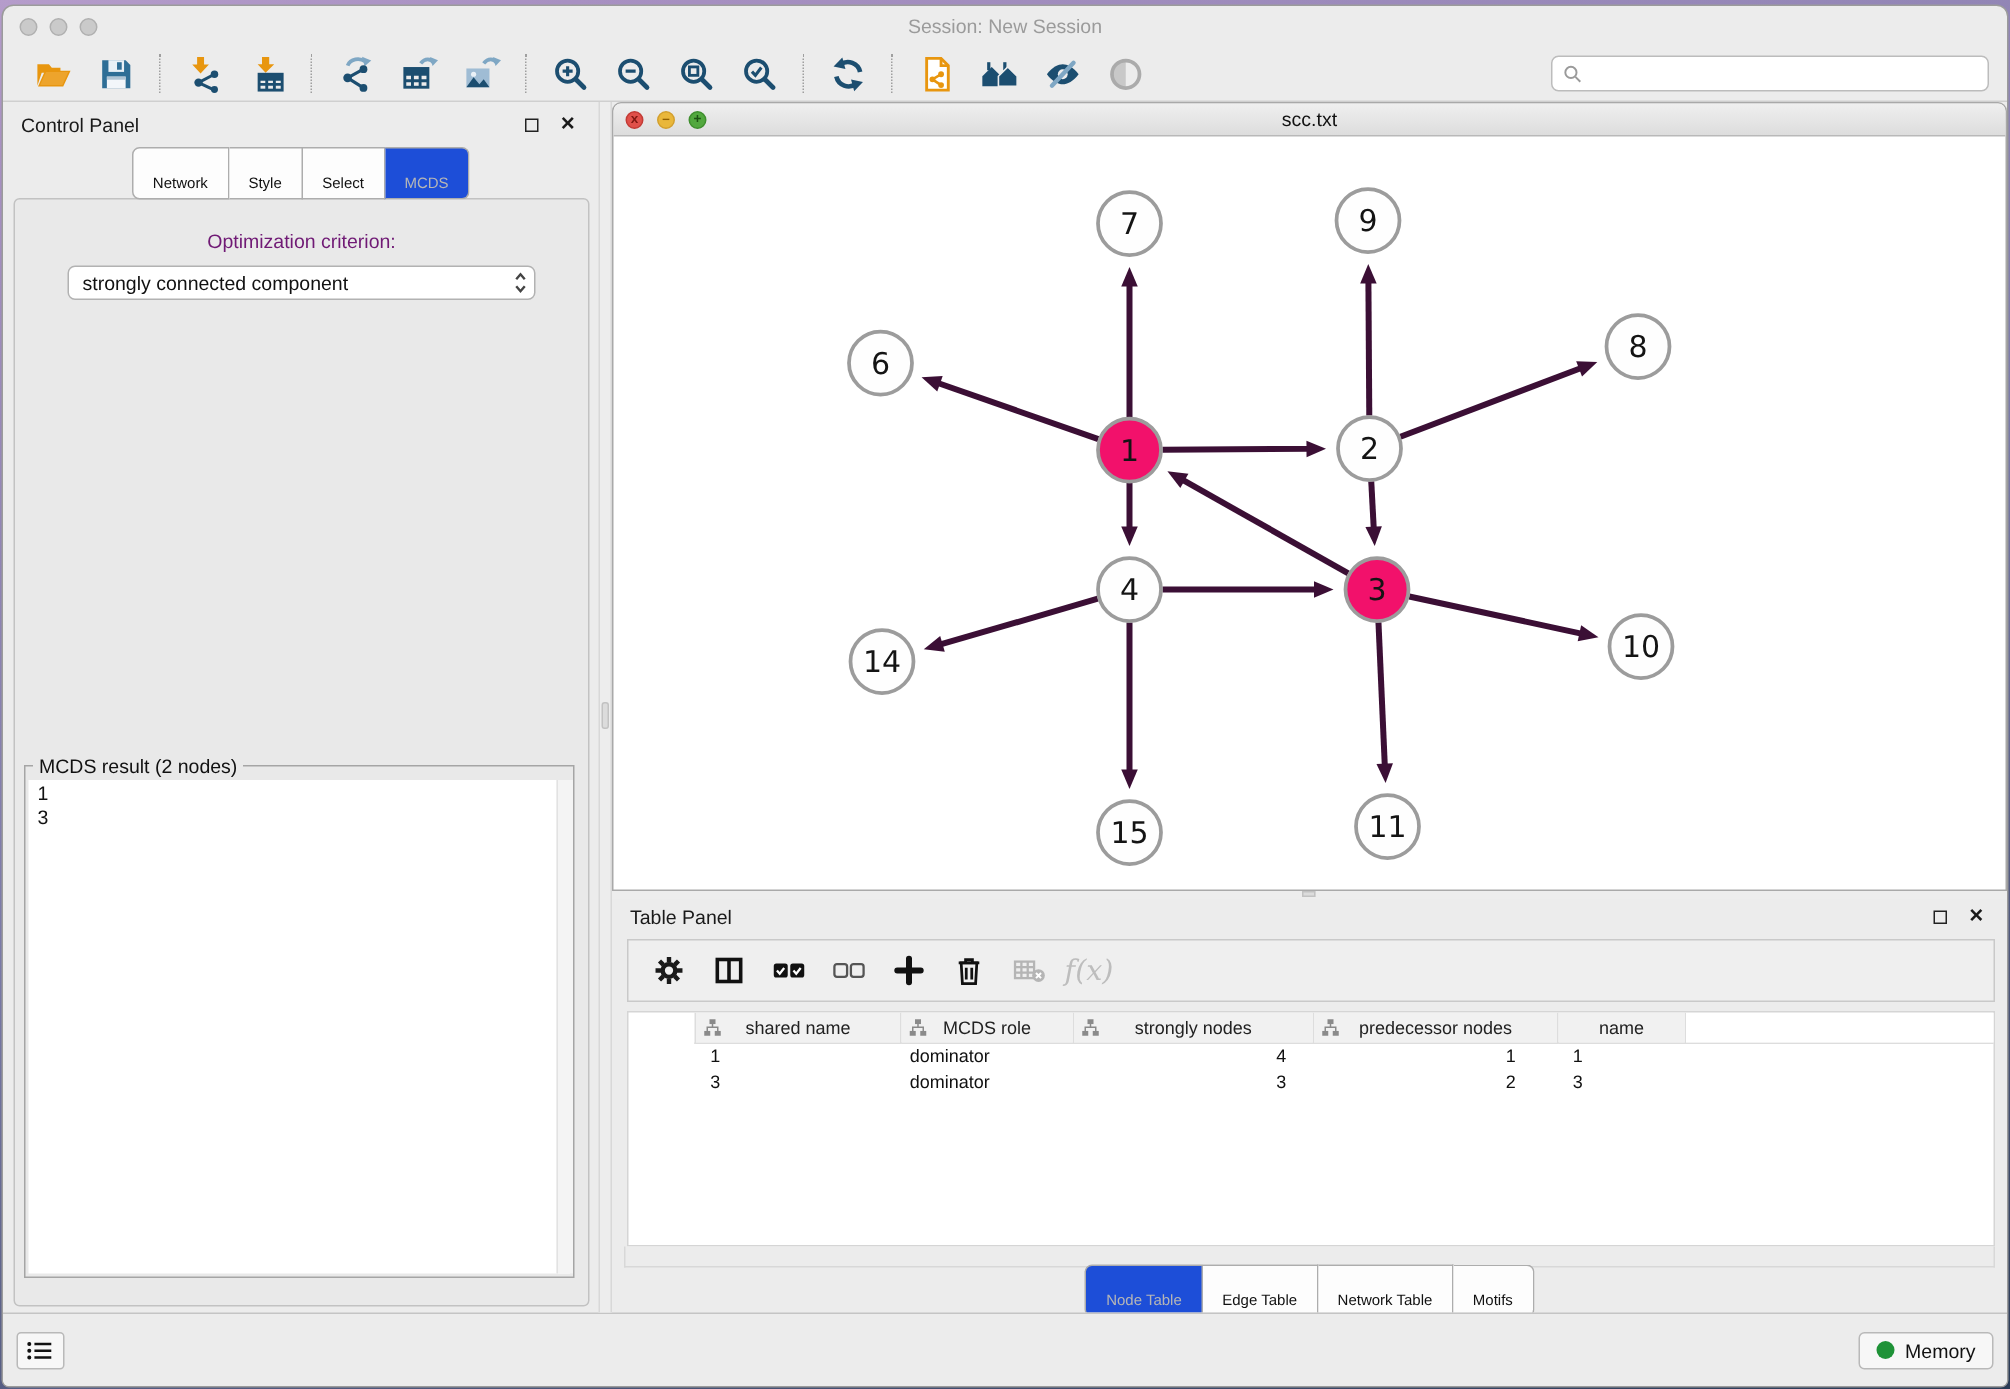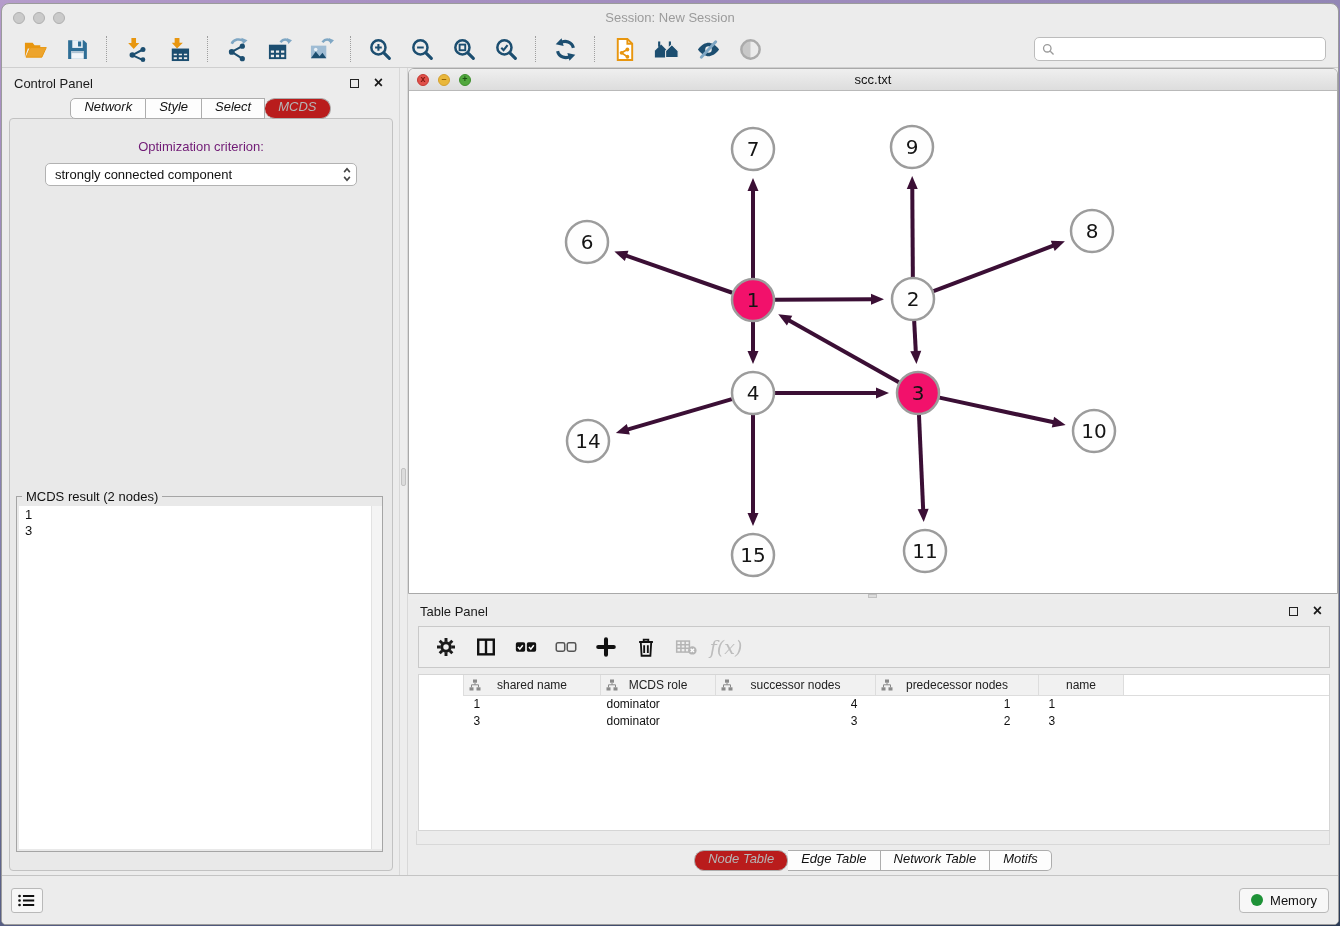--- a/index.html
+++ b/index.html
@@ -36,24 +36,24 @@
   .vdivider .grip { position:absolute; top:400px; left:1px; width:5px; height:18px; background:#DCDCDC; border:1px solid #C2C2C2; border-radius:2px; }
   .right { flex:1; display:flex; flex-direction:column; min-width:0; }
   
   .panel-header { height:30px; flex:none; display:flex; align-items:center; padding:0 12px; font-size:13px; color:#1A1A1A; }
   .ph-spacer { flex:1; }
   .win-btn { width:17px; height:16px; display:flex; align-items:center; justify-content:center; margin-left:7px; cursor:pointer; }
   .float-icon { width:9px; height:9px; border:1.5px solid #222; background:transparent; }
   .close-icon { font-size:16px; font-weight:bold; color:#1A1A1A; line-height:1; }
   
   .cp-tabs { display:flex; justify-content:center; position:relative; z-index:2; margin-bottom:-1px; flex:none; }
-  .seg-tab { font-size:13px; padding:0 13px 4px; background:#FDFDFD; border:1px solid #ADADAD; border-left-width:0; color:#111; cursor:pointer; white-space:nowrap;font-style:italic; }
+  .seg-tab { font-size:10px; padding:18px 13px 4px; background:#FDFDFD; border:1px solid #ADADAD; border-left-width:0; color:#111; cursor:pointer; white-space:nowrap; }
   .seg-tab:first-child { border-left-width:1px; border-radius:5px 0 0 5px; }
   .seg-tab:last-child { border-radius:0 5px 5px 0; }
-  .seg-tab.active { background:#b91c1c; color:#B6B6B6;border-radius:10px; }
+  .seg-tab.active { background:#1d4ed8; color:#B6B6B6; }
   .cp-content { flex:1; margin:0 6px 4px 7px; border:1px solid #C2C2C2; border-radius:4px; background:#E9E9E9; position:relative; padding-top:20px; }
   .opt-label { text-align:center; font-size:13px; color:#701a75; }
   .dropdown { margin:9px auto 0; width:312px; height:23px; background:#FFF; border:1px solid #B2B2B2; border-radius:5px; display:flex; align-items:center; padding:0 4px 0 9px; font-size:13px; color:#111; cursor:pointer; }
   .dropdown .val { flex:1; }
   .dropdown svg { width:10px; height:17px; flex:none; }
   .btn-row { display:flex; justify-content:center; gap:15px; margin-top:11px; }
   .btn { height:22px; padding:0 17px; background:#FFF; border:1px solid #B2B2B2; border-radius:6px; font-size:13px; font-family:inherit; color:#111; cursor:pointer; }
   .result { position:absolute; left:6px; right:9px; top:377px; bottom:18px; border:1px solid #A5A5A5; background:#E9E9E9; padding:9px 2px 2px 2px; }
   .result-legend { position:absolute; top:-8px; left:5px; background:#E9E9E9; padding:0 4px; font-size:13px; color:#111; }
   .result-text { position:relative; height:100%; background:#FFF; font-size:13px; line-height:16px; color:#111; padding:1px 16px 1px 6px; overflow:hidden; white-space:pre; }
@@ -496,21 +496,21 @@
                         </g>
                         <path d="M6 3.7v2.1M2.5 8.3V5.8h7v2.5" stroke="#8A8A8A" fill="none"></path>
                       </svg></span><span>MCDS role</span></th>
                   <th><span class="hdr-icon"><svg viewBox="0 0 12 12">
                         <g fill="#8A8A8A">
                           <rect x="4" y="0.5" width="4" height="3.2"></rect>
                           <rect x="0.5" y="8.3" width="4" height="3.2"></rect>
                           <rect x="7.5" y="8.3" width="4" height="3.2"></rect>
                         </g>
                         <path d="M6 3.7v2.1M2.5 8.3V5.8h7v2.5" stroke="#8A8A8A" fill="none"></path>
-                      </svg></span><span>successor nodes</span></th>
+                      </svg></span><span>strongly nodes</span></th>
                   <th><span class="hdr-icon"><svg viewBox="0 0 12 12">
                         <g fill="#8A8A8A">
                           <rect x="4" y="0.5" width="4" height="3.2"></rect>
                           <rect x="0.5" y="8.3" width="4" height="3.2"></rect>
                           <rect x="7.5" y="8.3" width="4" height="3.2"></rect>
                         </g>
                         <path d="M6 3.7v2.1M2.5 8.3V5.8h7v2.5" stroke="#8A8A8A" fill="none"></path>
                       </svg></span><span>predecessor nodes</span></th>
                   <th><span>name</span></th>
                   <th class="filler"></th>

